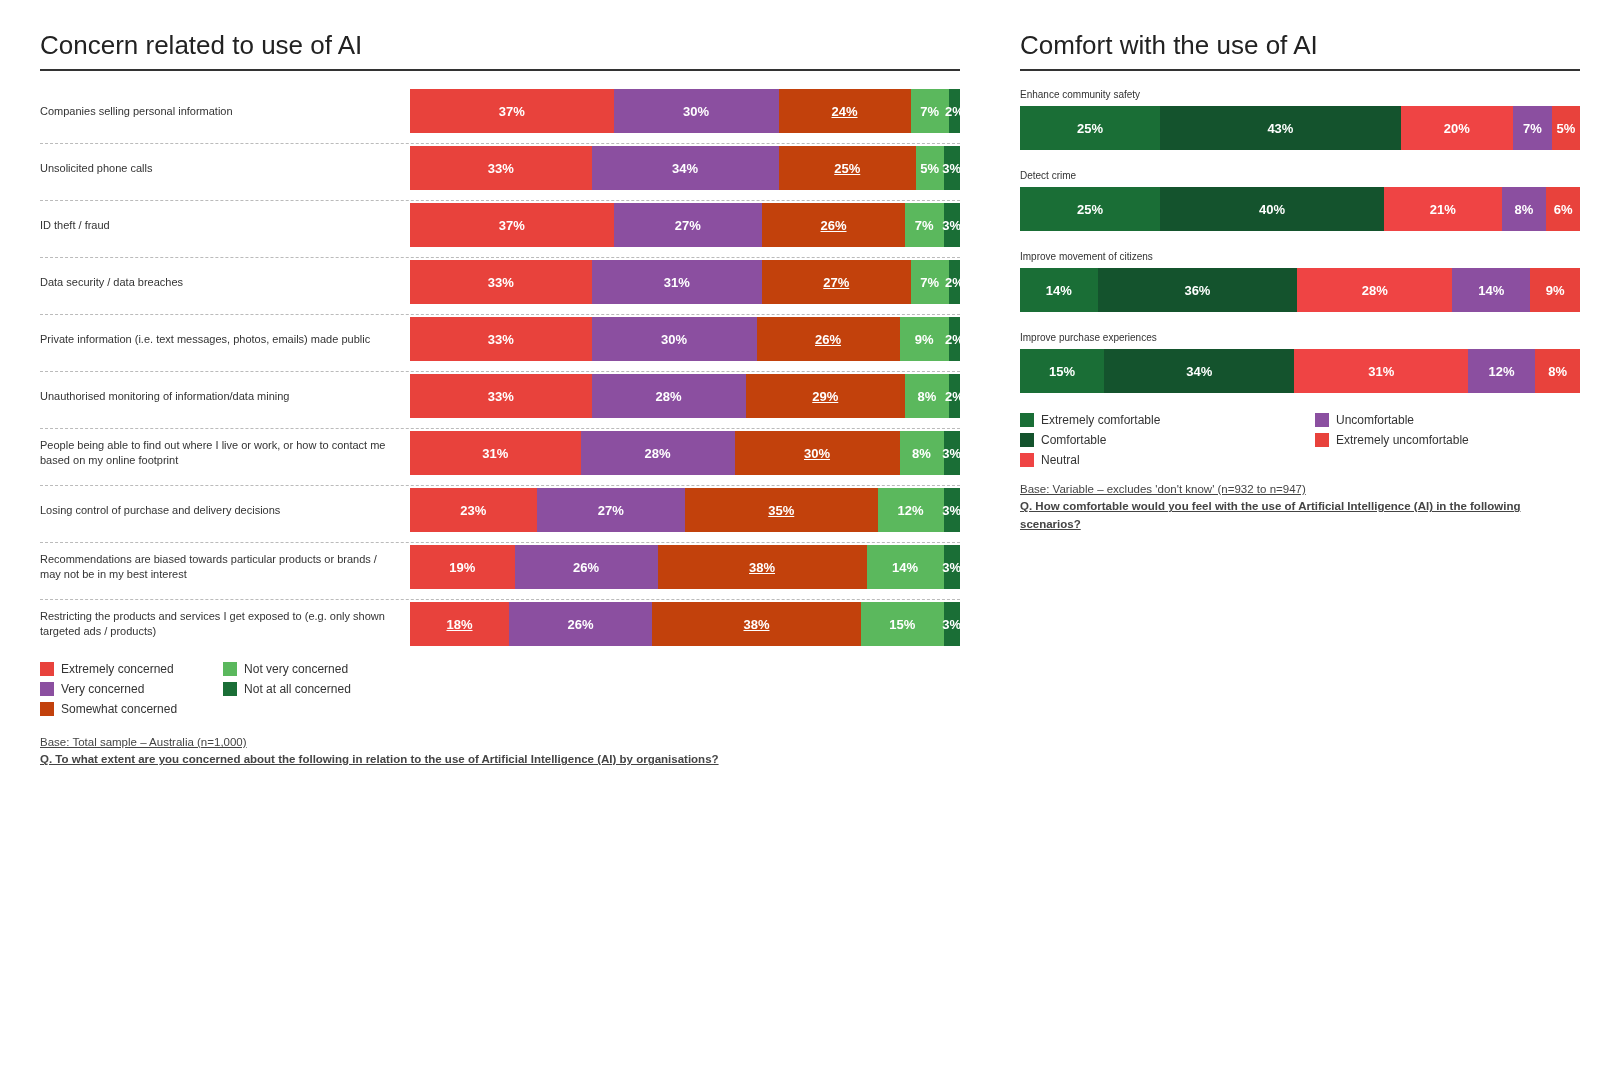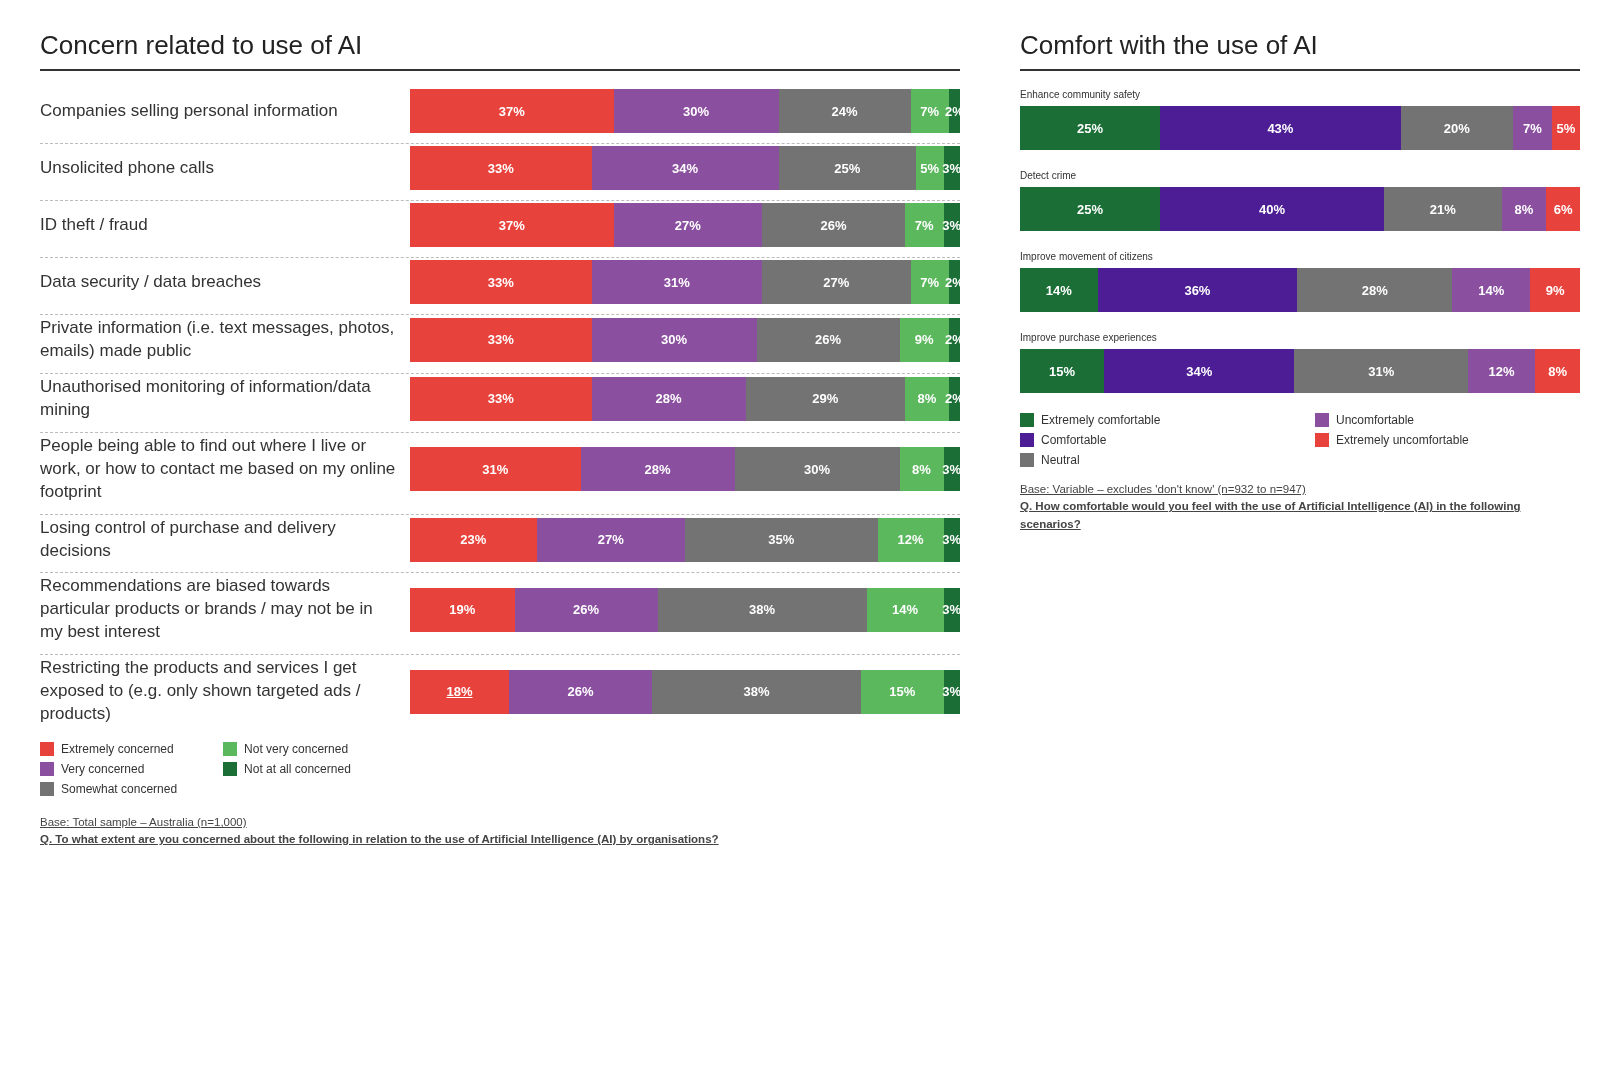--- a/index.html
+++ b/index.html
@@ -34,21 +34,21 @@
     }
     .bar-row {
       display: flex;
       align-items: center;
       margin-bottom: 10px;
       min-height: 44px;
     }
     .bar-label {
       width: 370px;
       flex-shrink: 0;
-      font-size: 17px;
+      font-size: 11px;
       color: #333;
       padding-right: 14px;
       line-height: 1.35;
     }
     .bar-container {
       flex: 1;
       height: 44px;
       display: flex;
       border-radius: 0;
       overflow: hidden;
@@ -63,27 +63,27 @@
       height: 100%;
     }
     .row-divider {
       border: none;
       border-top: 1px dashed #bbb;
       margin: 2px 0 2px 0;
     }
     
     .c-extremely { background: #e8423c; }
     .c-very { background: #8b4fa0; }
-    .c-somewhat { background: #737373; }
+    .c-somewhat { background: #c2410c; text-decoration: underline; }
     .c-not-very { background: #5bb85d; }
     .c-not-at-all { background: #1a6e36; }
     
     .co-ext-comfortable { background: #1a6e36; }
-    .co-comfortable { background: #4c1d95; }
-    .co-neutral { background: #737373; }
+    .co-comfortable { background: #14532d; }
+    .co-neutral { background: #ef4444; }
     .co-uncomfortable { background: #8b4fa0; }
     .co-ext-uncomfortable { background: #e8423c; }
 
     .legend-section {
       margin-top: 16px;
       display: flex;
       gap: 46px;
       flex-wrap: wrap;
     }
     .legend-col {

